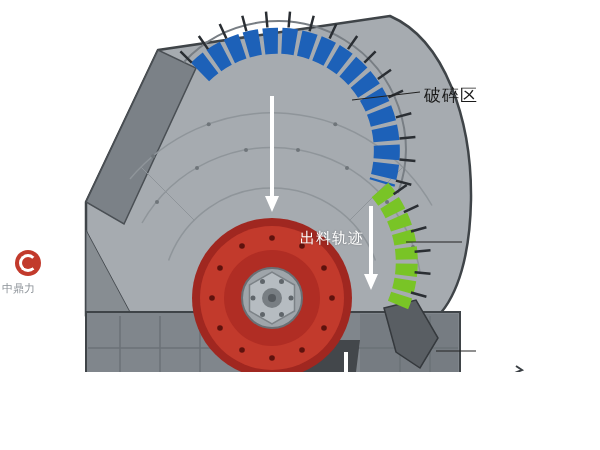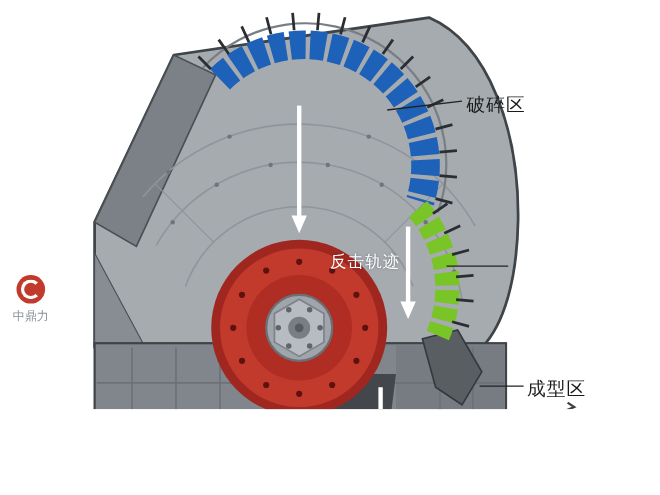--- a/index.html
+++ b/index.html
@@ -2,21 +2,21 @@
 <html><head>
 <meta charset="utf-8">
 <style>
   html,body{margin:0;padding:0;background:#ffffff;}
   .stage{position:relative;width:600px;height:372px;background:#ffffff;overflow:hidden;
          font-family:"Liberation Sans", sans-serif;}
   .stage svg{position:absolute;left:0;top:0;}
   .lbl{position:absolute;white-space:nowrap;}
   .zone{font-size:17px;color:#1a1a1a;letter-spacing:1px;}
   .traj{font-size:15px;color:#ffffff;letter-spacing:1px;text-shadow:0 0 2px rgba(0,0,0,.35);}
-  .wm{position:absolute;text-align:center;color:#9aa0a6;}
+  .wm{position:absolute;text-align:left;color:#9aa0a6;}
   .wm-circle{display:block;margin:0 auto 2px auto;background:#c23a2c;border-radius:50%;position:relative;}
   .wm-circle.big{width:26px;height:26px;}
   .wm-circle.small{width:14px;height:14px;}
   .wm-circle::after{content:"";position:absolute;inset:4px;border:3px solid #fff;
                     border-right-color:transparent;border-radius:50%;}
   .wm-circle.small::after{inset:2px;border-width:2px;}
   .wm-text-left{font-size:11px;color:#8a9096;}
   .wm-text-br{font-size:12px;color:#a7adb3;}
 </style>
 </head>
@@ -127,23 +127,22 @@
       <rect x="458" y="399" width="14" height="18" fill="#6a7075" stroke="#3a3f44" stroke-width="1"></rect>
       <rect x="472" y="404" width="22" height="8" fill="#7d838a" stroke="#3a3f44" stroke-width="1"></rect>
       <path d="M494,418 L503,398 M502,418 L511,398 M510,418 L519,398 M518,418 L527,398" stroke="#3a3f44" stroke-width="2" fill="none"></path>
       <rect x="530" y="400" width="10" height="16" fill="#6a7075" stroke="#3a3f44" stroke-width="1"></rect>
       <rect x="540" y="403" width="18" height="10" fill="#8b9197" stroke="#3a3f44" stroke-width="1"></rect>
       <path d="M543,402 L543,414 M547,402 L547,414 M551,402 L551,414 M555,402 L555,414" stroke="#3a3f44" stroke-width="1" fill="none"></path>
     </g>
   </svg>
 
   <div class="lbl zone" style="left:424px;top:84px">破碎区</div>
-  <div class="lbl zone" style="left:479px;top:342px">成型区</div>
 
-  <div class="lbl traj" style="left:300px;top:229px">反击轨迹</div>
+  <div class="lbl traj" style="left:300px;top:229px">出料轨迹</div>
 
   <div class="wm" style="left:2px;top:250px;width:52px">
     <span class="wm-circle big"></span>
     <span class="wm-text-left">中鼎力</span>
   </div>
   <div class="wm" style="left:500px;top:424px;width:60px">
     <span class="wm-circle small"></span>
     <span class="wm-text-br">中鼎力</span>
   </div>
 

